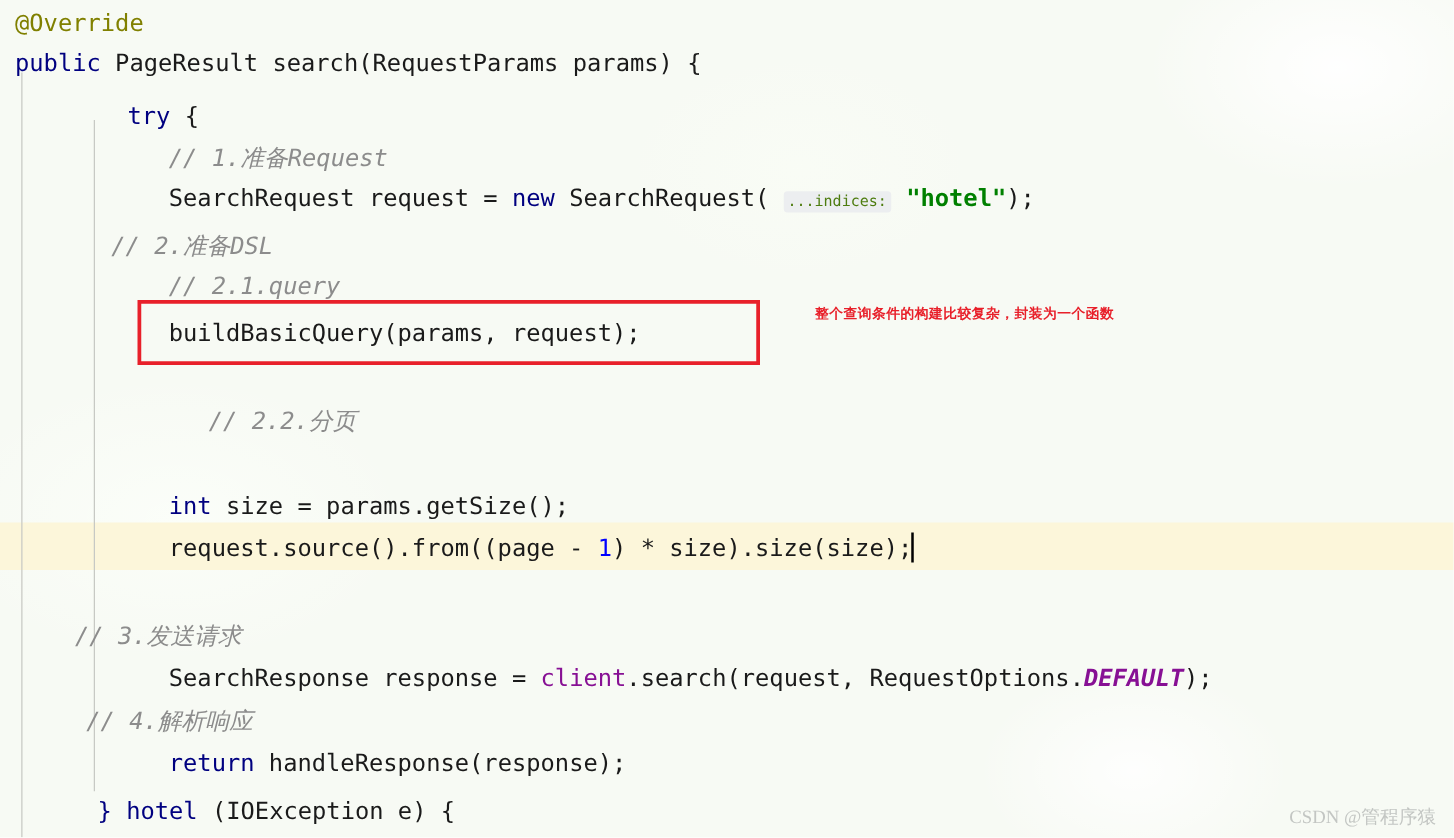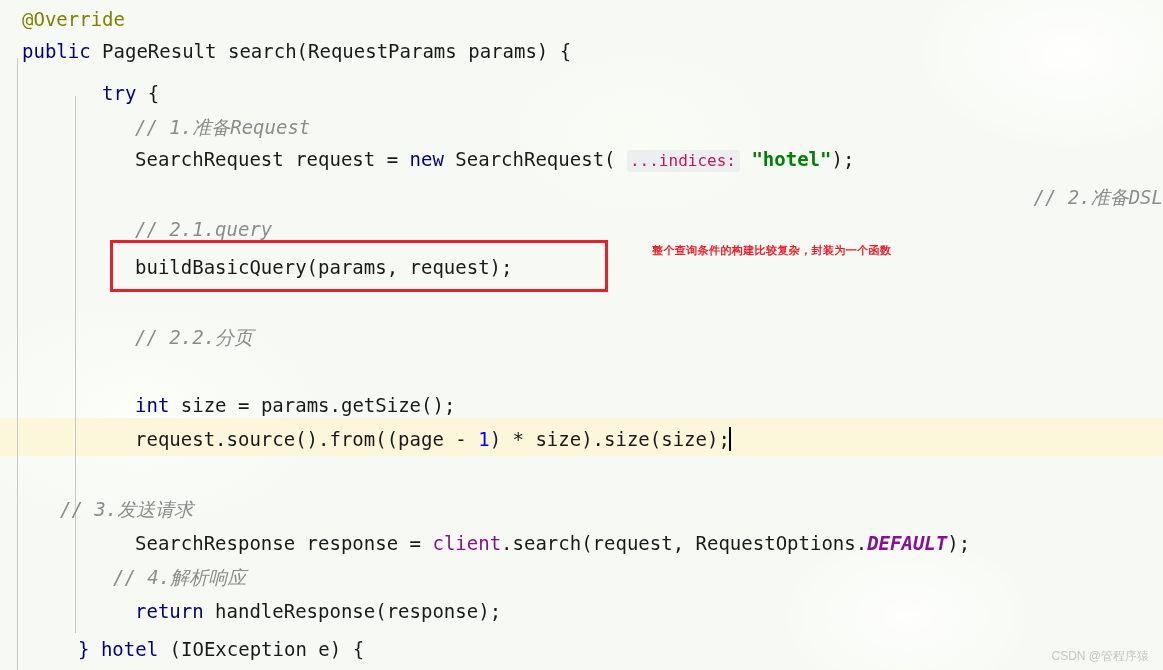--- a/index.html
+++ b/index.html
@@ -47,39 +47,39 @@
     position: absolute;
     inset: 0;
     z-index: 3;
   }
   .line {
     position: absolute;
     left: 0;
     right: 0;
     height: 38px;
     white-space: pre;
-    padding-left: 22px;
+    padding-left: 12px;
     box-sizing: border-box;
   }
 
   
   .kw       { color: #000080; font-weight: normal; }
   .anno     { color: #808000; }
   .cmt      { color: #8c8c8c; font-style: italic; }
   .str      { color: #008000; font-weight: bold; }
   .num      { color: #0000ff; }
   .field    { color: #871094; font-weight: normal; }
   .static   { color: #871094; font-style: italic; font-weight: bold; }
   .plain    { color: #1a1a1a; }
   .hint {
-    color: #be185d;
+    color: #4d7c0f;
     background: #eceef0;
     border-radius: 3px;
     padding: 1px 4px 2px 3px;
-    font-size: 16px;
+    font-size: 12px;
   }
 
   
   .caret {
     display: inline-block;
     width: 2px;
     height: 24px;
     background: #000000;
     vertical-align: -5px;
     margin-left: -1px;
@@ -104,22 +104,22 @@
     white-space: nowrap;
     z-index: 4;
   }
 
   
   .watermark {
     position: absolute;
     right: 14px;
     bottom: 8px;
     color: #c3c6c3;
-    font-family: Liberation Sans, sans-serif;
-    font-size: 12px;
+    font-family: Liberation Serif, serif;
+    font-size: 15px;
     line-height: 1;
     white-space: nowrap;
     z-index: 5;
   }
 </style>
 </head>
 <body>
 
 <div id="editor">
 
@@ -137,38 +137,38 @@
     <div class="line" style="top:0px;"><span class="anno">@Override</span></div>
 
     <div class="line" style="top:32px;"><span class="kw">public</span><span class="plain"> </span><span class="plain">PageResult</span><span class="plain"> </span><span class="plain">search</span><span class="plain">(</span><span class="plain">RequestParams</span><span class="plain"> </span><span class="plain">params</span><span class="plain">) {</span></div>
 
     <div class="line" style="top:74px; padding-left:102px;"><span class="kw">try</span><span class="plain"> {</span></div>
 
     <div class="line" style="top:108px; padding-left:135px;"><span class="cmt">// 1.准备Request</span></div>
 
     <div class="line" style="top:140px; padding-left:135px;"><span class="plain">SearchRequest</span><span class="plain"> </span><span class="plain">request</span><span class="plain"> = </span><span class="kw">new</span><span class="plain"> </span><span class="plain">SearchRequest</span><span class="plain">( </span><span class="hint">...indices:</span><span class="plain"> </span><span class="str">"hotel"</span><span class="plain">);</span></div>
 
-    <div class="line" style="top:178px; padding-left:89px;text-align:right;"><span class="cmt">// 2.准备DSL</span></div>
+    <div class="line" style="top:178px; padding-left:89px;"><span class="cmt">// 2.准备DSL</span></div>
 
     <div class="line" style="top:210px; padding-left:135px;"><span class="cmt">// 2.1.query</span></div>
 
     <div class="line" style="top:248px; padding-left:135px;"><span class="plain">buildBasicQuery(params, request);</span></div>
 
-    <div class="line" style="top:318px; padding-left:135px;"><span class="cmt">// 2.2.分页</span></div>
+    <div class="line" style="top:318px; padding-left:135px;margin-left:32px;"><span class="cmt">// 2.2.分页</span></div>
 
 
     <div class="line" style="top:386px; padding-left:135px;"><span class="kw">int</span><span class="plain"> </span><span class="plain">size</span><span class="plain"> = </span><span class="plain">params.getSize();</span></div>
 
     <div class="line" style="top:420px; padding-left:135px;"><span class="plain">request.source().from((page - </span><span class="num">1</span><span class="plain">) * size).size(size);</span><span class="caret"></span></div>
 
     <div class="line" style="top:490px; padding-left:60px;"><span class="cmt">// 3.发送请求</span></div>
 
     <div class="line" style="top:524px; padding-left:135px;"><span class="plain">SearchResponse</span><span class="plain"> </span><span class="plain">response</span><span class="plain"> = </span><span class="field">client</span><span class="plain">.search(request, RequestOptions.</span><span class="static">DEFAULT</span><span class="plain">);</span></div>
 
-    <div class="line" style="top:558px; padding-left:69px;margin-left:44px;"><span class="cmt">// 4.解析响应</span></div>
+    <div class="line" style="top:558px; padding-left:69px;"><span class="cmt">// 4.解析响应</span></div>
 
     <div class="line" style="top:592px; padding-left:135px;"><span class="kw">return</span><span class="plain"> </span><span class="plain">handleResponse(response);</span></div>
 
     <div class="line" style="top:630px; padding-left:78px;"><span class="kw">}</span><span class="plain"> </span><span class="kw">hotel</span><span class="plain"> (</span><span class="plain">IOException</span><span class="plain"> </span><span class="plain">e</span><span class="plain">) {</span></div>
 
   </div>
 
   <div class="watermark">CSDN @管程序猿</div>
 
 </div>

